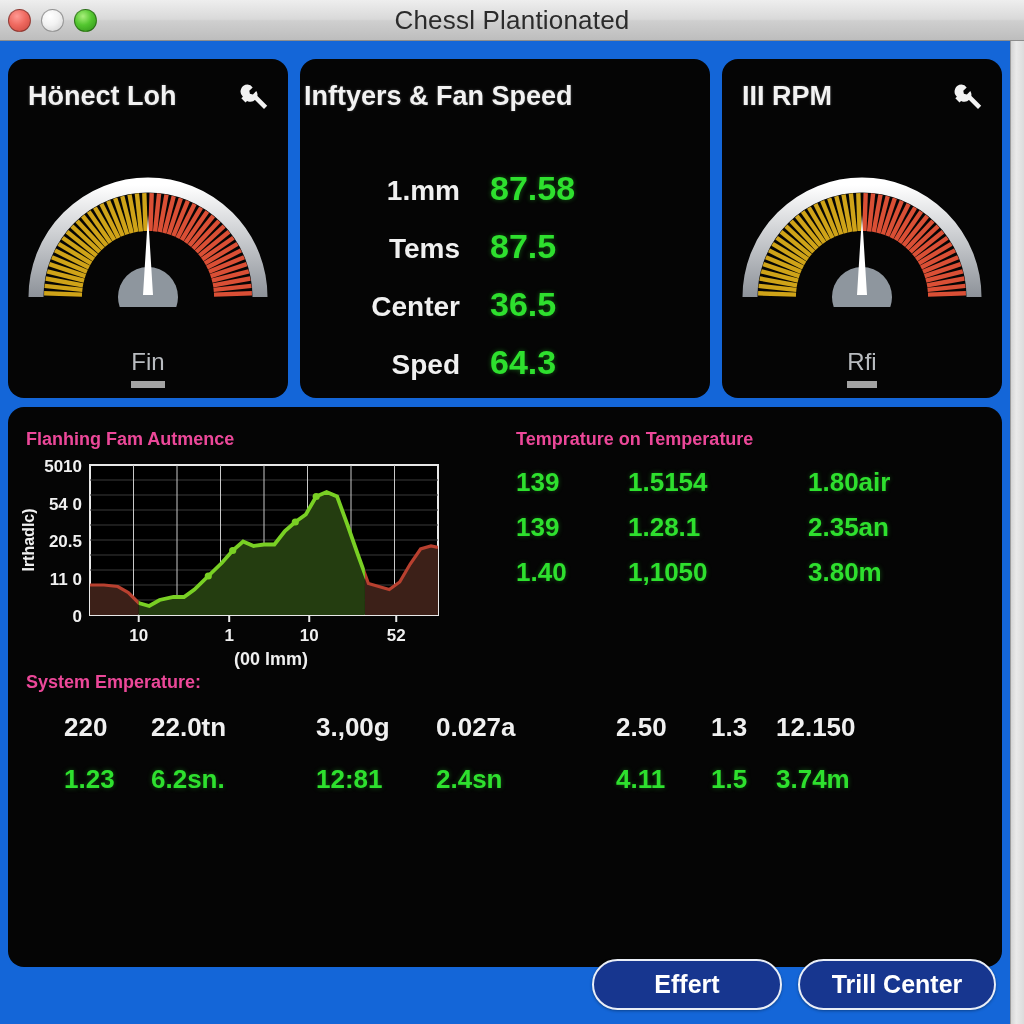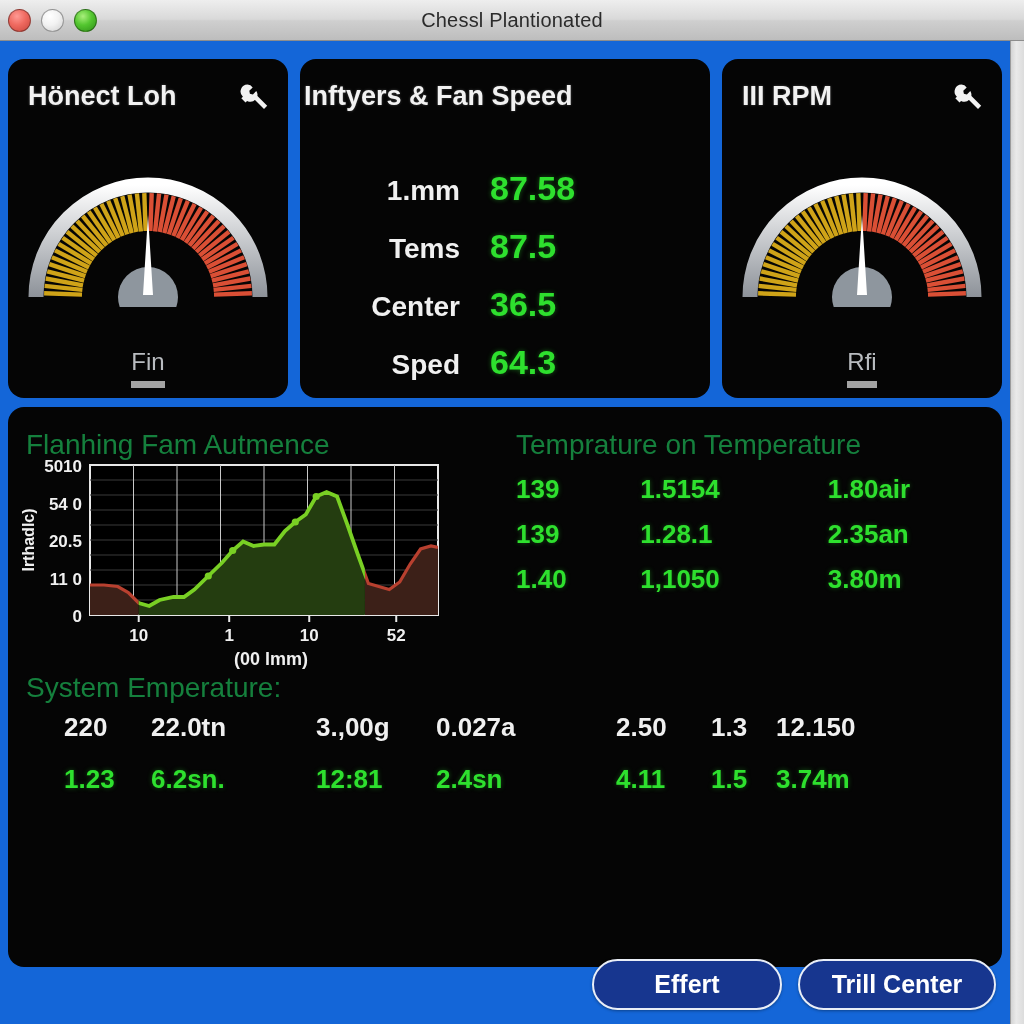--- a/index.html
+++ b/index.html
@@ -33,21 +33,21 @@
     border-radius: 50%;
     border: 1px solid rgba(0,0,0,.35);
   }
   .light.red    { background: radial-gradient(circle at 38% 30%, #ff9a94 0%, #ef6a60 45%, #c8463c 100%); }
   .light.yellow { background: radial-gradient(circle at 38% 30%, #ffffff 0%, #f2f2f2 45%, #cfcfcf 100%); }
   .light.green  { background: radial-gradient(circle at 38% 30%, #a9ef7c 0%, #53c62f 45%, #2e8f18 100%); }
 
   #titlebar .title {
     width: 100%;
     text-align: center;
-    font-size: 20px;
+    font-size: 26px;
     color: #2b2b2b;
     letter-spacing: .2px;
   }
 
   
   #scrollstrip {
     position: absolute;
     right: 0; top: 41px;
     width: 14px; height: 983px;
     background: linear-gradient(to right, #d4d4d4, #eaeaea 40%, #dcdcdc);
@@ -145,35 +145,35 @@
   
   #bottom-panel {
     position: absolute;
     left: 8px; top: 366px;
     width: 994px; height: 560px;
     background: #050505;
     border-radius: 16px;
     overflow: hidden;
   }
   .section-title {
-    font-size: 28px;
-    font-weight: normal;
-    color: #15803d;
+    font-size: 18px;
+    font-weight: bold;
+    color: #ec4899;
   }
 
   #chart-title { position: absolute; left: 18px; top: 22px; }
   #chart-block { position: absolute; left: 10px; top: 48px; width: 440px; height: 220px; }
 
   #temp-title { position: absolute; left: 508px; top: 22px; }
   #temp-grid {
     position: absolute;
     left: 508px; top: 60px;
     width: 470px;
   }
-  .temp-row { display: flex; height: 45px; align-items: center; gap: 20px; }
+  .temp-row { display: flex; height: 45px; align-items: flex-start; }
   .temp-cell {
     font-size: 26px;
     font-weight: bold;
     color: #2ee02e;
     text-shadow: 0 0 5px rgba(46,224,46,.35);
   }
   .temp-cell.c0 { width: 112px; }
   .temp-cell.c1 { width: 180px; }
   .temp-cell.c2 { width: 170px; }
 

